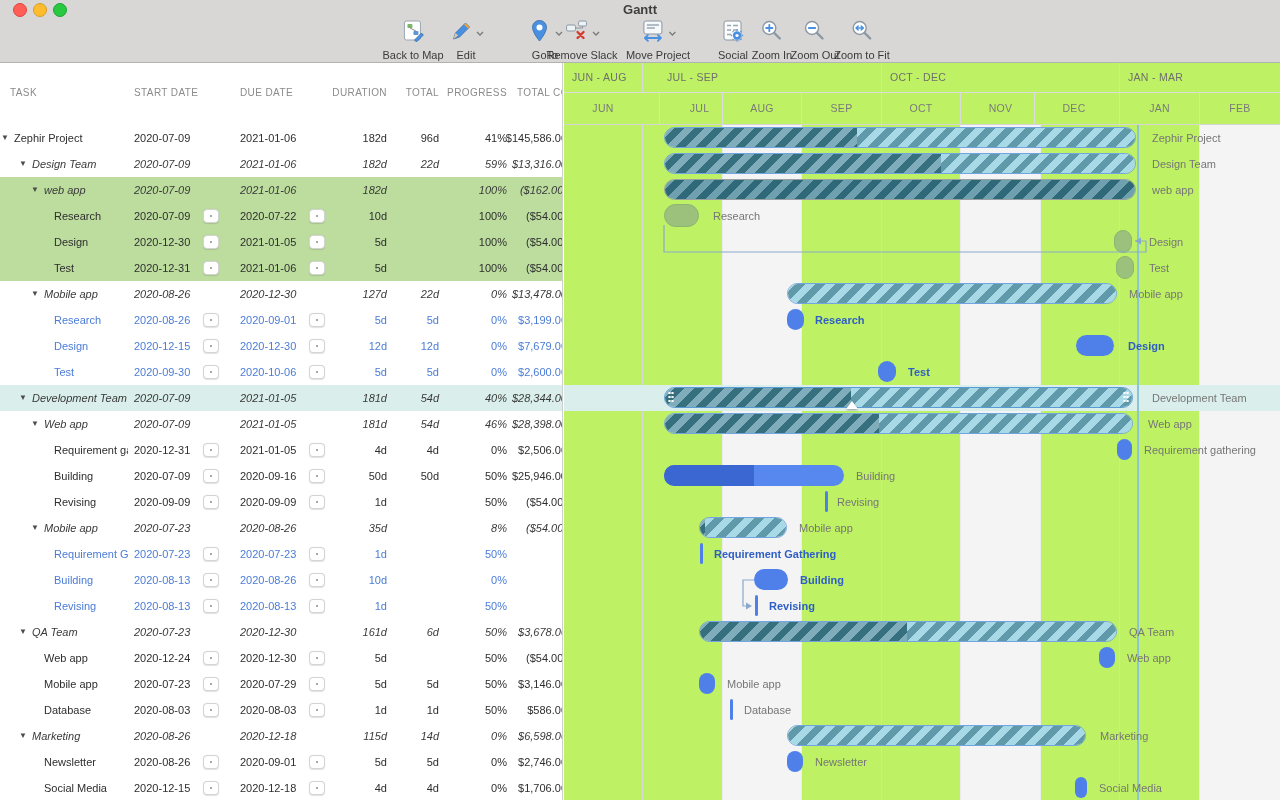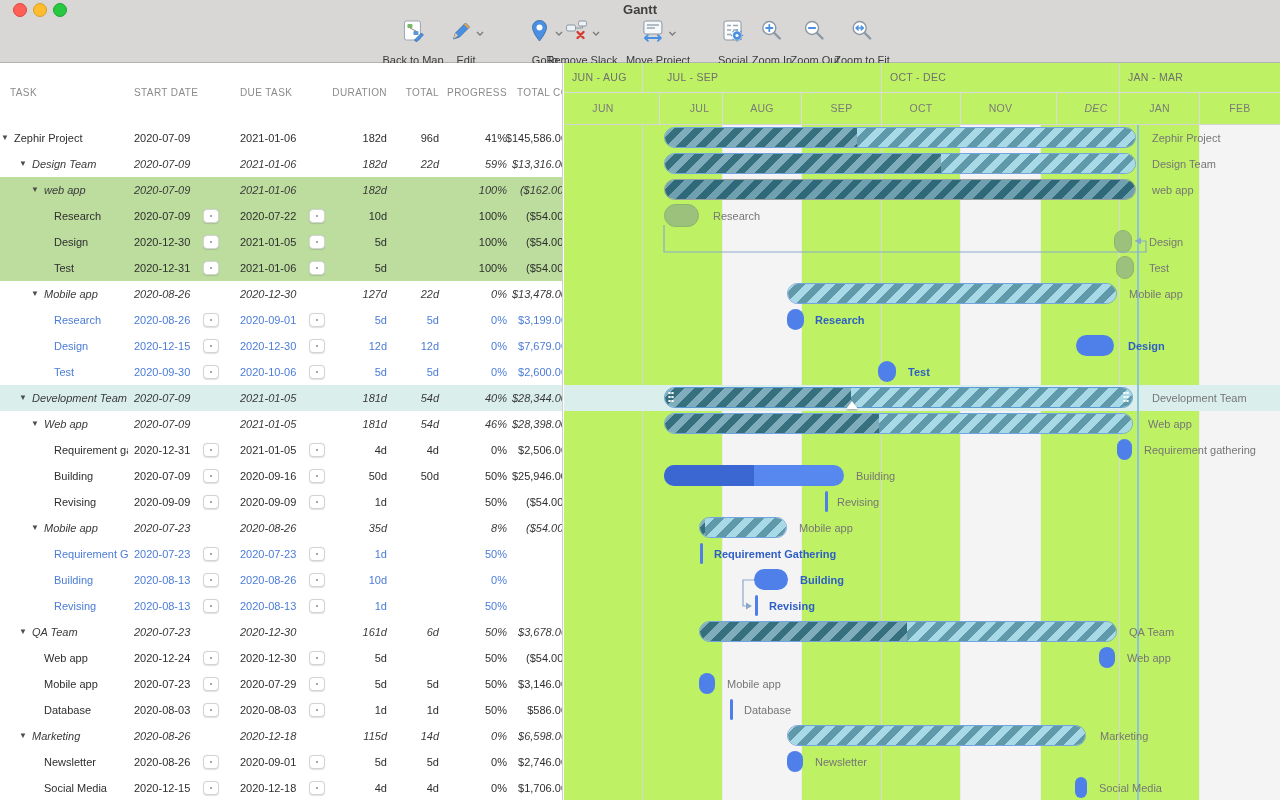--- a/index.html
+++ b/index.html
@@ -10,21 +10,21 @@
     border-bottom:1px solid #b2b2b2;box-sizing:border-box;}
   .traffic{position:absolute;top:3px;left:13px;display:flex;gap:6px;}
   .traffic span{width:12px;height:12px;border-radius:50%;display:inline-block;}
   .tl-red{background:#ff5f57;border:0.5px solid #e0443e;}
   .tl-yellow{background:#febc2e;border:0.5px solid #d89e24;}
   .tl-green{background:#28c840;border:0.5px solid #1ea433;}
   .win-title{position:absolute;top:2px;left:0;width:1280px;text-align:center;
     font-size:13px;font-weight:600;color:#3f3f3f;}
   .tb-item{position:absolute;top:20px;transform:translateX(-50%);text-align:center;cursor:default;}
   .tb-icon-row{display:flex;align-items:center;justify-content:center;height:26px;gap:2px;}
-  .tb-label{font-size:11px;color:#3a3a3a;white-space:nowrap;margin-top:8px;}
+  .tb-label{font-size:11px;color:#3a3a3a;white-space:nowrap;margin-top:3px;}
   
   .content{position:absolute;left:0;top:63px;width:1280px;height:737px;background:#fff;}
   .table-pane{position:absolute;left:0;top:0;width:563px;height:737px;overflow:hidden;
     border-right:1px solid #cfcfcf;box-sizing:border-box;background:#fff;}
   .thead{position:absolute;left:0;top:0;width:563px;height:62px;background:#fff;}
   .thead .th{position:absolute;top:24px;font-size:10px;color:#8b8b8b;letter-spacing:.4px;white-space:nowrap;}
   .tbody{position:absolute;left:0;top:62px;width:563px;height:675px;}
   .trow{position:absolute;left:0;width:563px;height:26px;overflow:hidden;}
   .trow.bg-green{background:#bcdd9e;}
   .trow.bg-teal{background:#daefeb;}
@@ -199,21 +199,21 @@
           <div class="tb-label">Zoom to Fit</div>
         </div>
       </div>
   </div>
 
   <div class="content">
     <div class="table-pane">
       <div class="thead">
         <span class="th" style="left:10px">TASK</span>
         <span class="th" style="left:134px">START DATE</span>
-        <span class="th" style="left:240px">DUE TASK</span>
+        <span class="th" style="left:240px">DUE DATE</span>
         <span class="th" style="left:330px;width:57px;text-align:right">DURATION</span>
         <span class="th" style="left:382px;width:57px;text-align:right">TOTAL</span>
         <span class="th" style="left:440px;width:67px;text-align:right">PROGRESS</span>
         <span class="th" style="left:517px">TOTAL COST</span>
       </div>
       <div class="tbody" id="tbody">
           <div class="trow" style="top: 0px;">
             <span class="arrow" style="left:1px">▼</span>
             <span class="cell c-task" style="left:14px;width:114px">Zephir Project</span>
             <span class="cell" style="left:134px">2020-07-09</span>
@@ -569,21 +569,21 @@
             <div class="q-cell" style="left: 318px; width: 238px;">OCT - DEC</div>
             <div class="q-cell" style="left: 556px; width: 161px;">JAN - MAR</div>
           </div>
         <div class="m-row" id="mrow">
             <div class="m-cell" style="left: 0px; width: 79px;">JUN</div>
             <div class="m-cell" style="left: 79px; width: 80px; margin-left: 17px;">JUL</div>
             <div class="m-cell" style="left: 159px; width: 79px;">AUG</div>
             <div class="m-cell" style="left: 238px; width: 80px;">SEP</div>
             <div class="m-cell" style="left: 318px; width: 79px;">OCT</div>
             <div class="m-cell" style="left: 397px; width: 80px;">NOV</div>
-            <div class="m-cell" style="left: 493px; width: 79px; font-style: italic;">DEC</div>
+            <div class="m-cell" style="left: 471px; width: 79px;">DEC</div>
             <div class="m-cell" style="left: 556px; width: 80px;">JAN</div>
             <div class="m-cell" style="left: 636px; width: 81px;">FEB</div>
           </div>
       </div>
       <div class="ch-body" id="chbody">
           <div class="shade" style="left: 159px; width: 79px;"></div>
           <div class="shade" style="left: 397px; width: 80px;"></div>
           <div class="shade" style="left: 636px; width: 81px;"></div>
           <div class="gline" style="left: 79px;"></div>
           <div class="gline" style="left: 159px;"></div>

